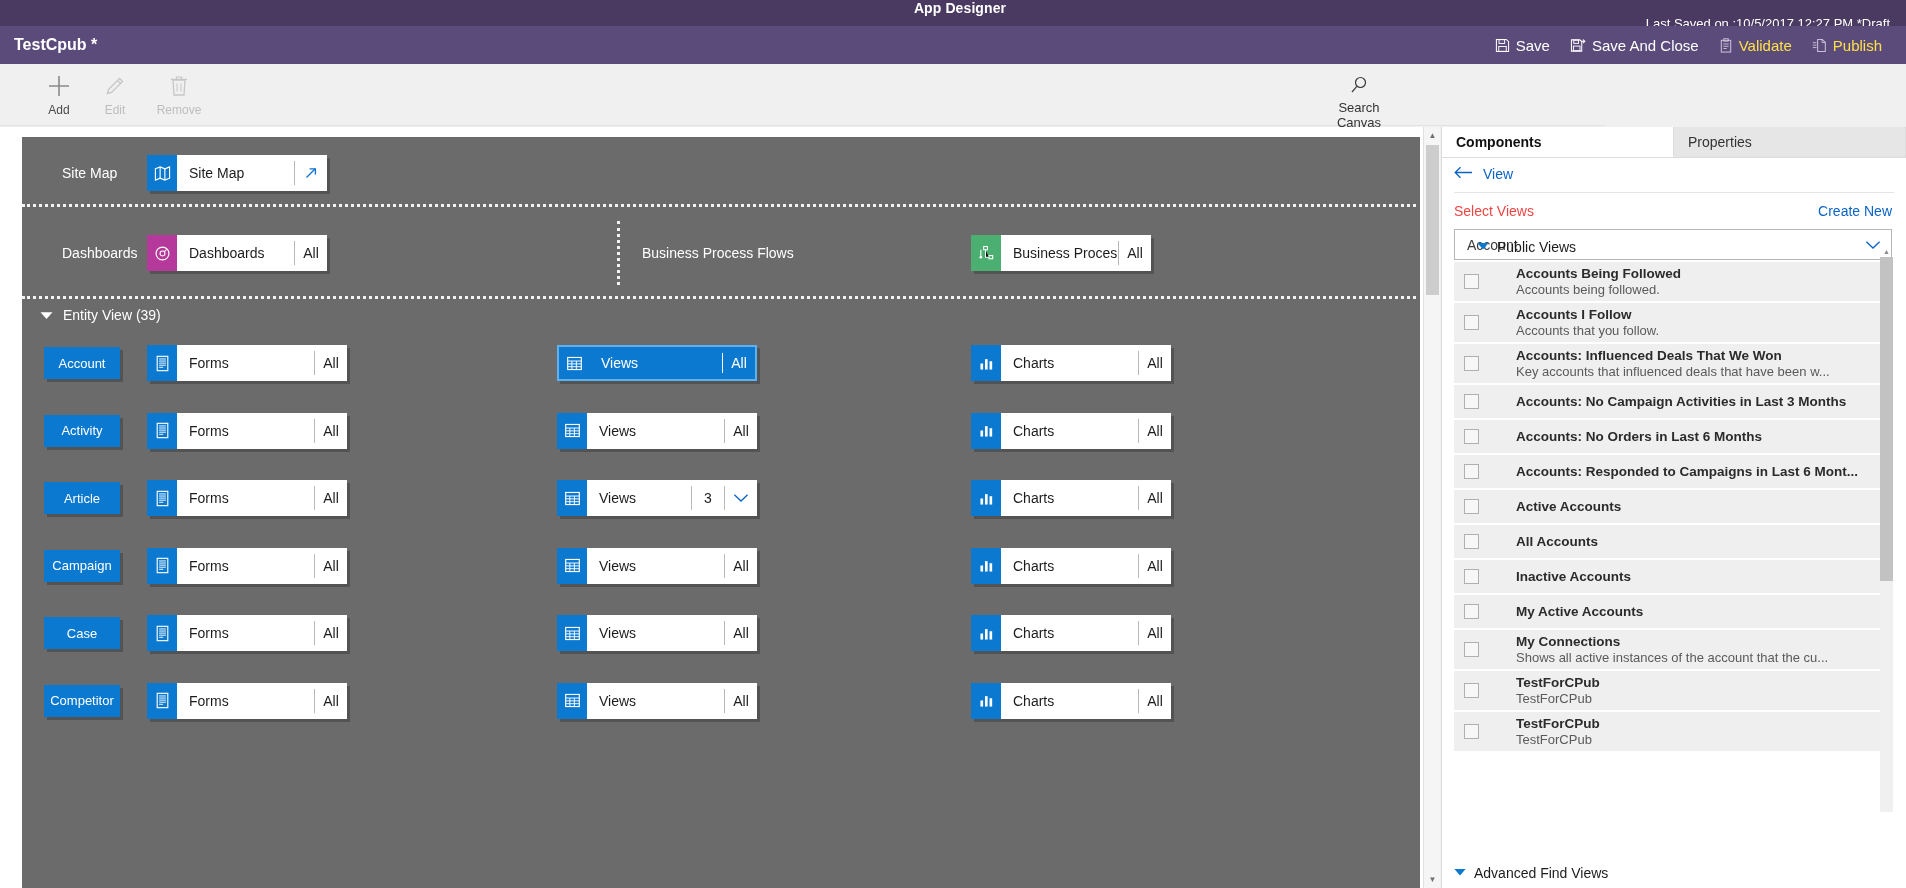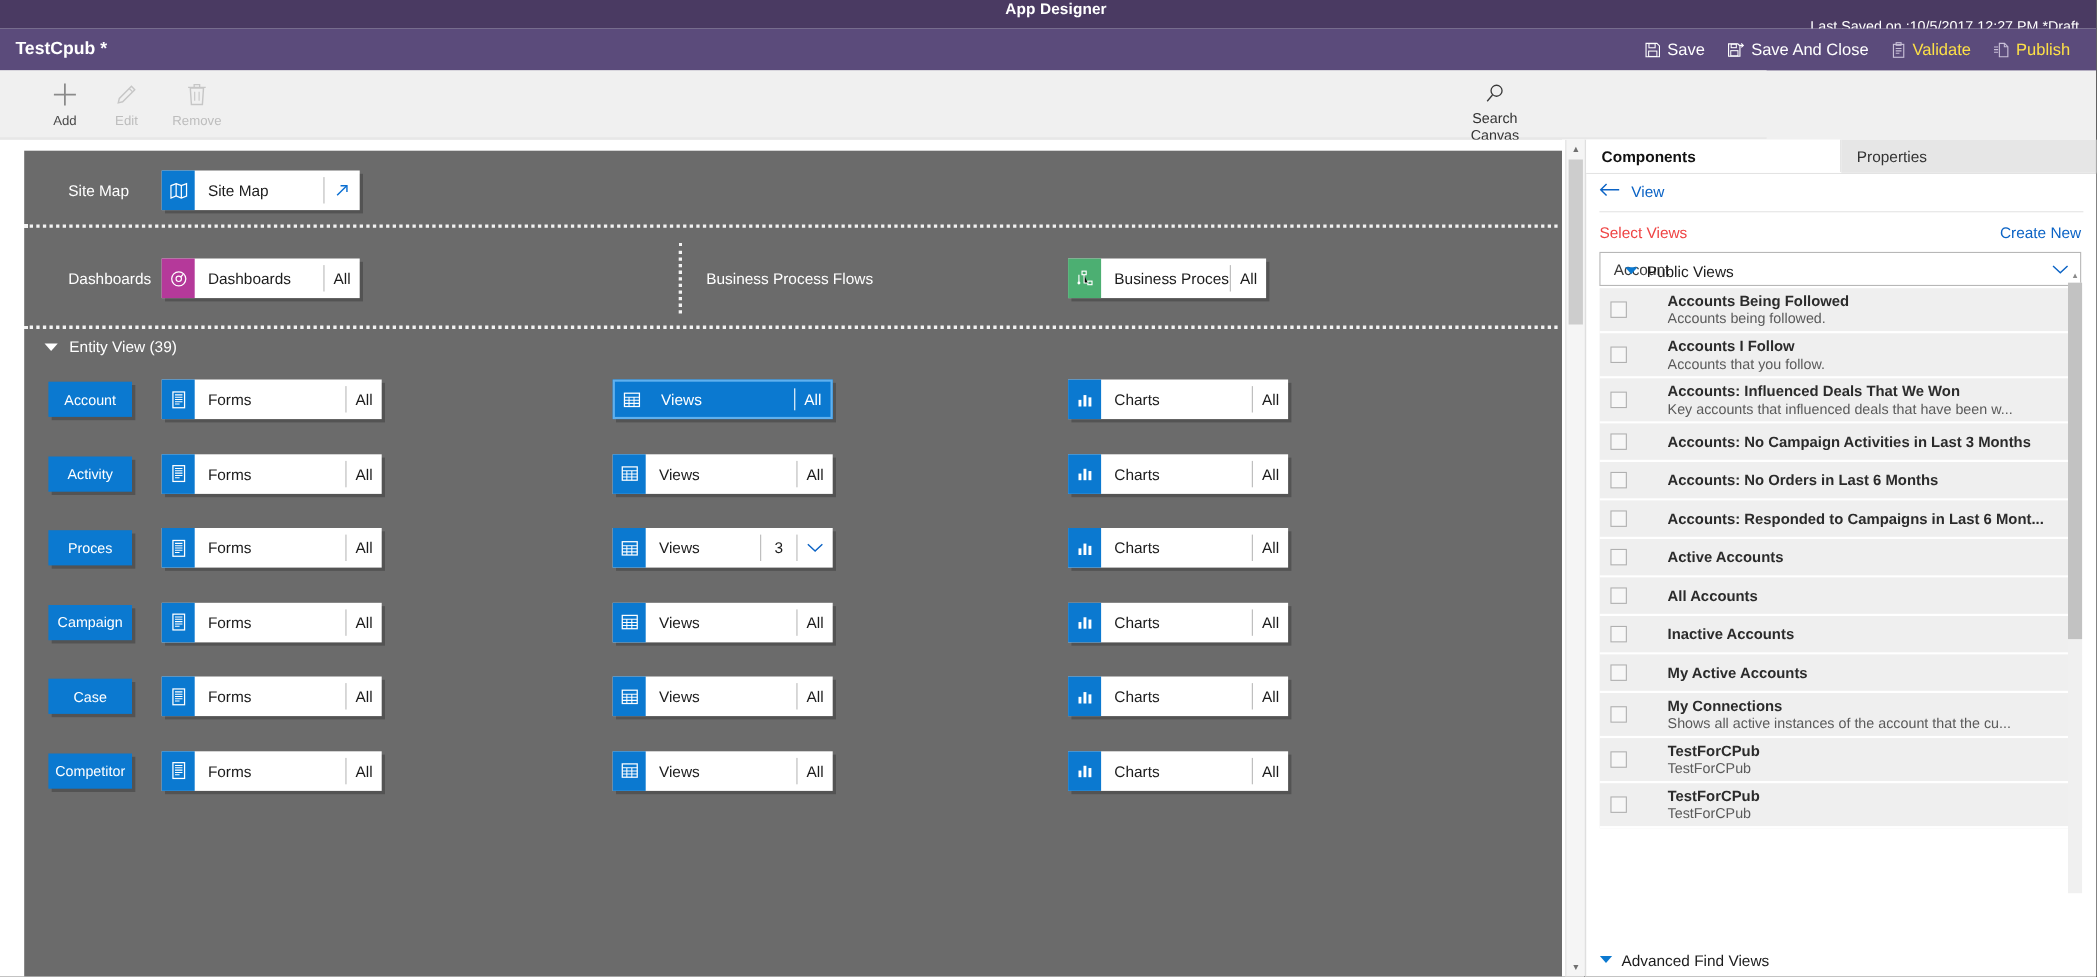--- a/index.html
+++ b/index.html
@@ -483,21 +483,21 @@
                   <rect x="2.6" y="9" width="2.8" height="6.4" fill="currentColor"></rect>
                   <rect x="7.4" y="4.4" width="2.8" height="11" fill="currentColor"></rect>
                   <rect x="12.2" y="6.6" width="2.8" height="8.8" fill="currentColor"></rect>
                 </svg>
               </div>
               <div class="t-name">Charts</div>
               <div class="t-sep"></div>
               <div class="t-count">All</div>
             </div>
             <div class="entity-chip" style="left: 22px; top: 345px;">
-              <span>Proces</span>
+              <span>Article</span>
             </div>
             <div class="tile" style="left: 125px; top: 343px; width: 200px;">
               <div class="t-icon ic-blue">
                 <svg width="17" height="17" viewBox="0 0 18 18">
                   <rect x="3.4" y="1.4" width="11.2" height="15.2" fill="none" stroke="currentColor" stroke-width="1.2"></rect>
                   <path d="M5.4 4.2h7.2M5.4 6.4h7.2M5.4 8.6h7.2M5.4 10.8h7.2M5.4 13h4.4" stroke="currentColor" stroke-width="1"></path>
                 </svg>
               </div>
               <div class="t-name">Forms</div>
               <div class="t-sep"></div>

